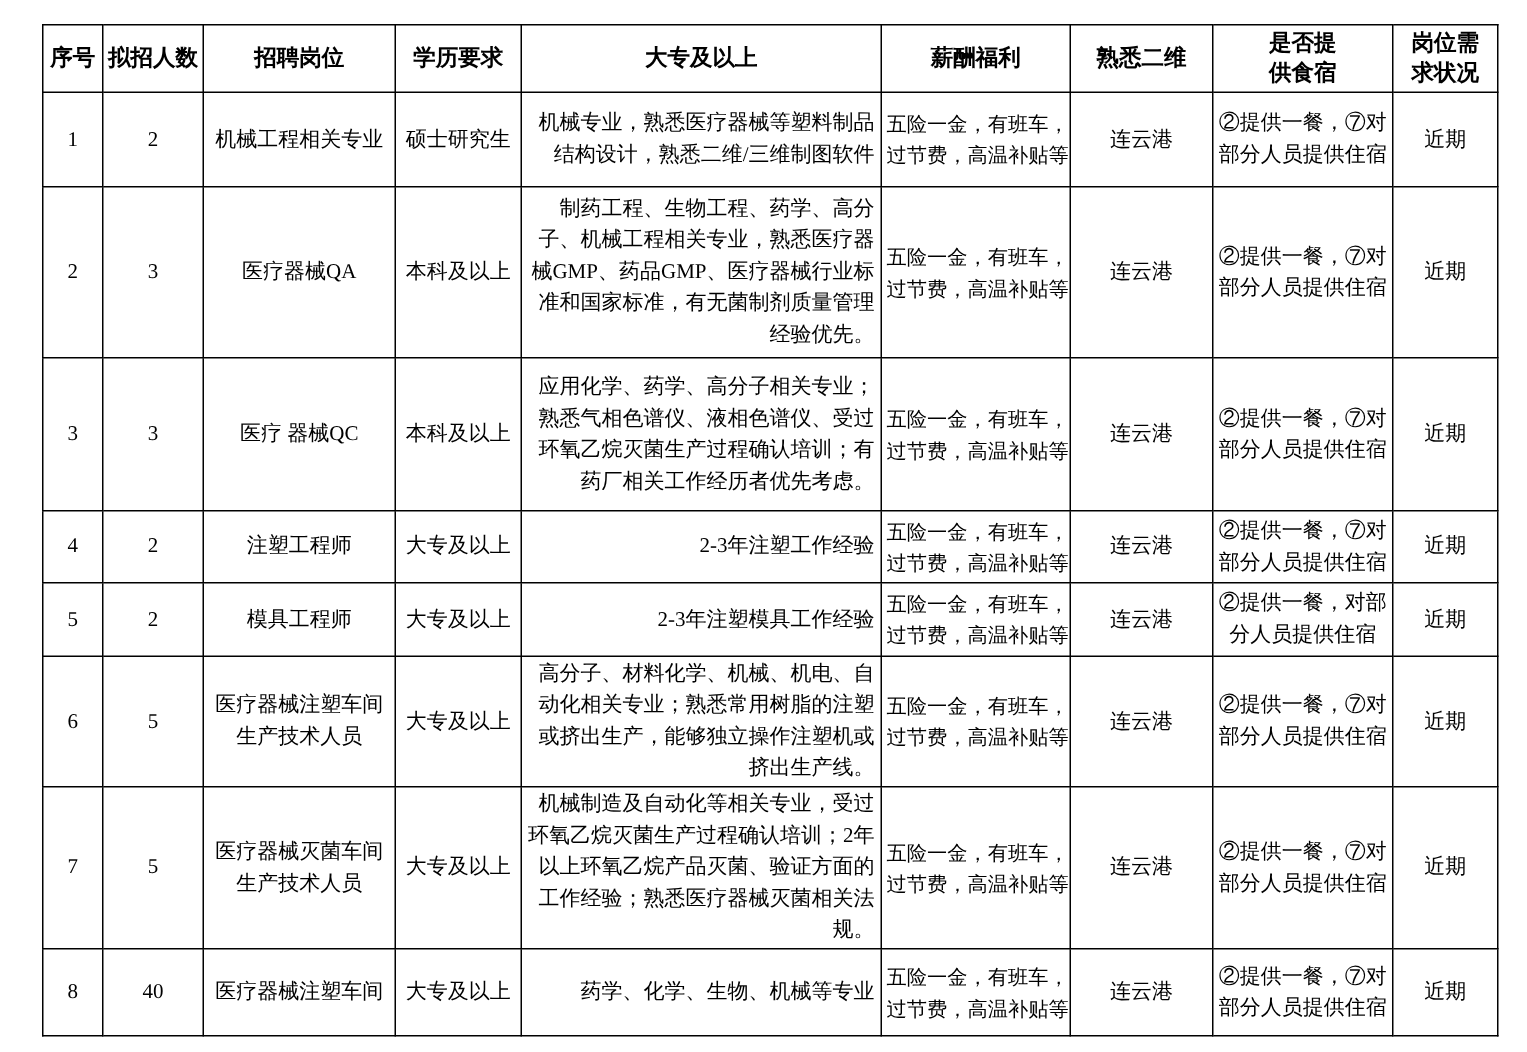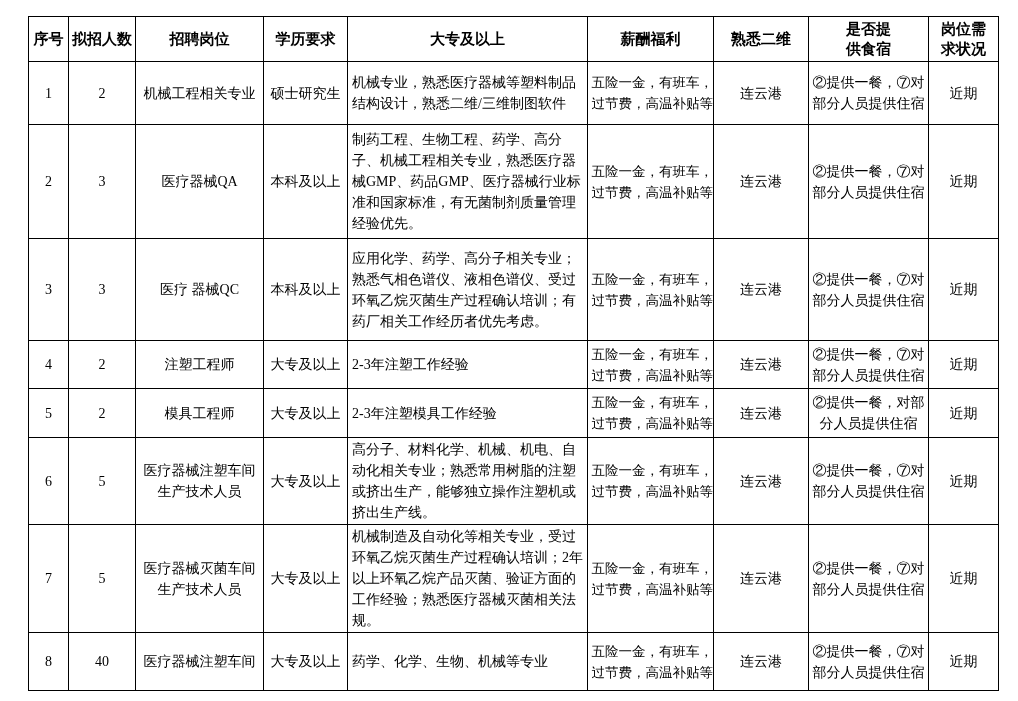--- a/index.html
+++ b/index.html
@@ -12,23 +12,23 @@
   thead tr{height:42px;}
   tbody tr:nth-child(1){height:63px;}
   tbody tr:nth-child(2){height:114px;}
   tbody tr:nth-child(3){height:102px;}
   tbody tr:nth-child(4){height:48px;}
   tbody tr:nth-child(5){height:49px;}
   tbody tr:nth-child(6){height:85px;}
   tbody tr:nth-child(7){height:104px;}
   tbody tr:nth-child(8){height:58px;}
   .cc{text-align:center;}
-  .cl{text-align:left;padding:1px 4px;}
+  .cl{text-align:right;padding:1px 4px;}
   .pre{white-space:pre;}
-  .ben{font-size:13.5px;text-align:right;white-space:pre;padding:1px 0 1px 3px;}
+  .ben{font-size:13.5px;text-align:left;white-space:pre;padding:1px 0 1px 3px;}
 </style>
 </head>
 <body>
 
 <div class="page">
   <table class="jobs">
     <colgroup>
       <col style="width:40px">
         <col style="width:67px">
         <col style="width:128px">

